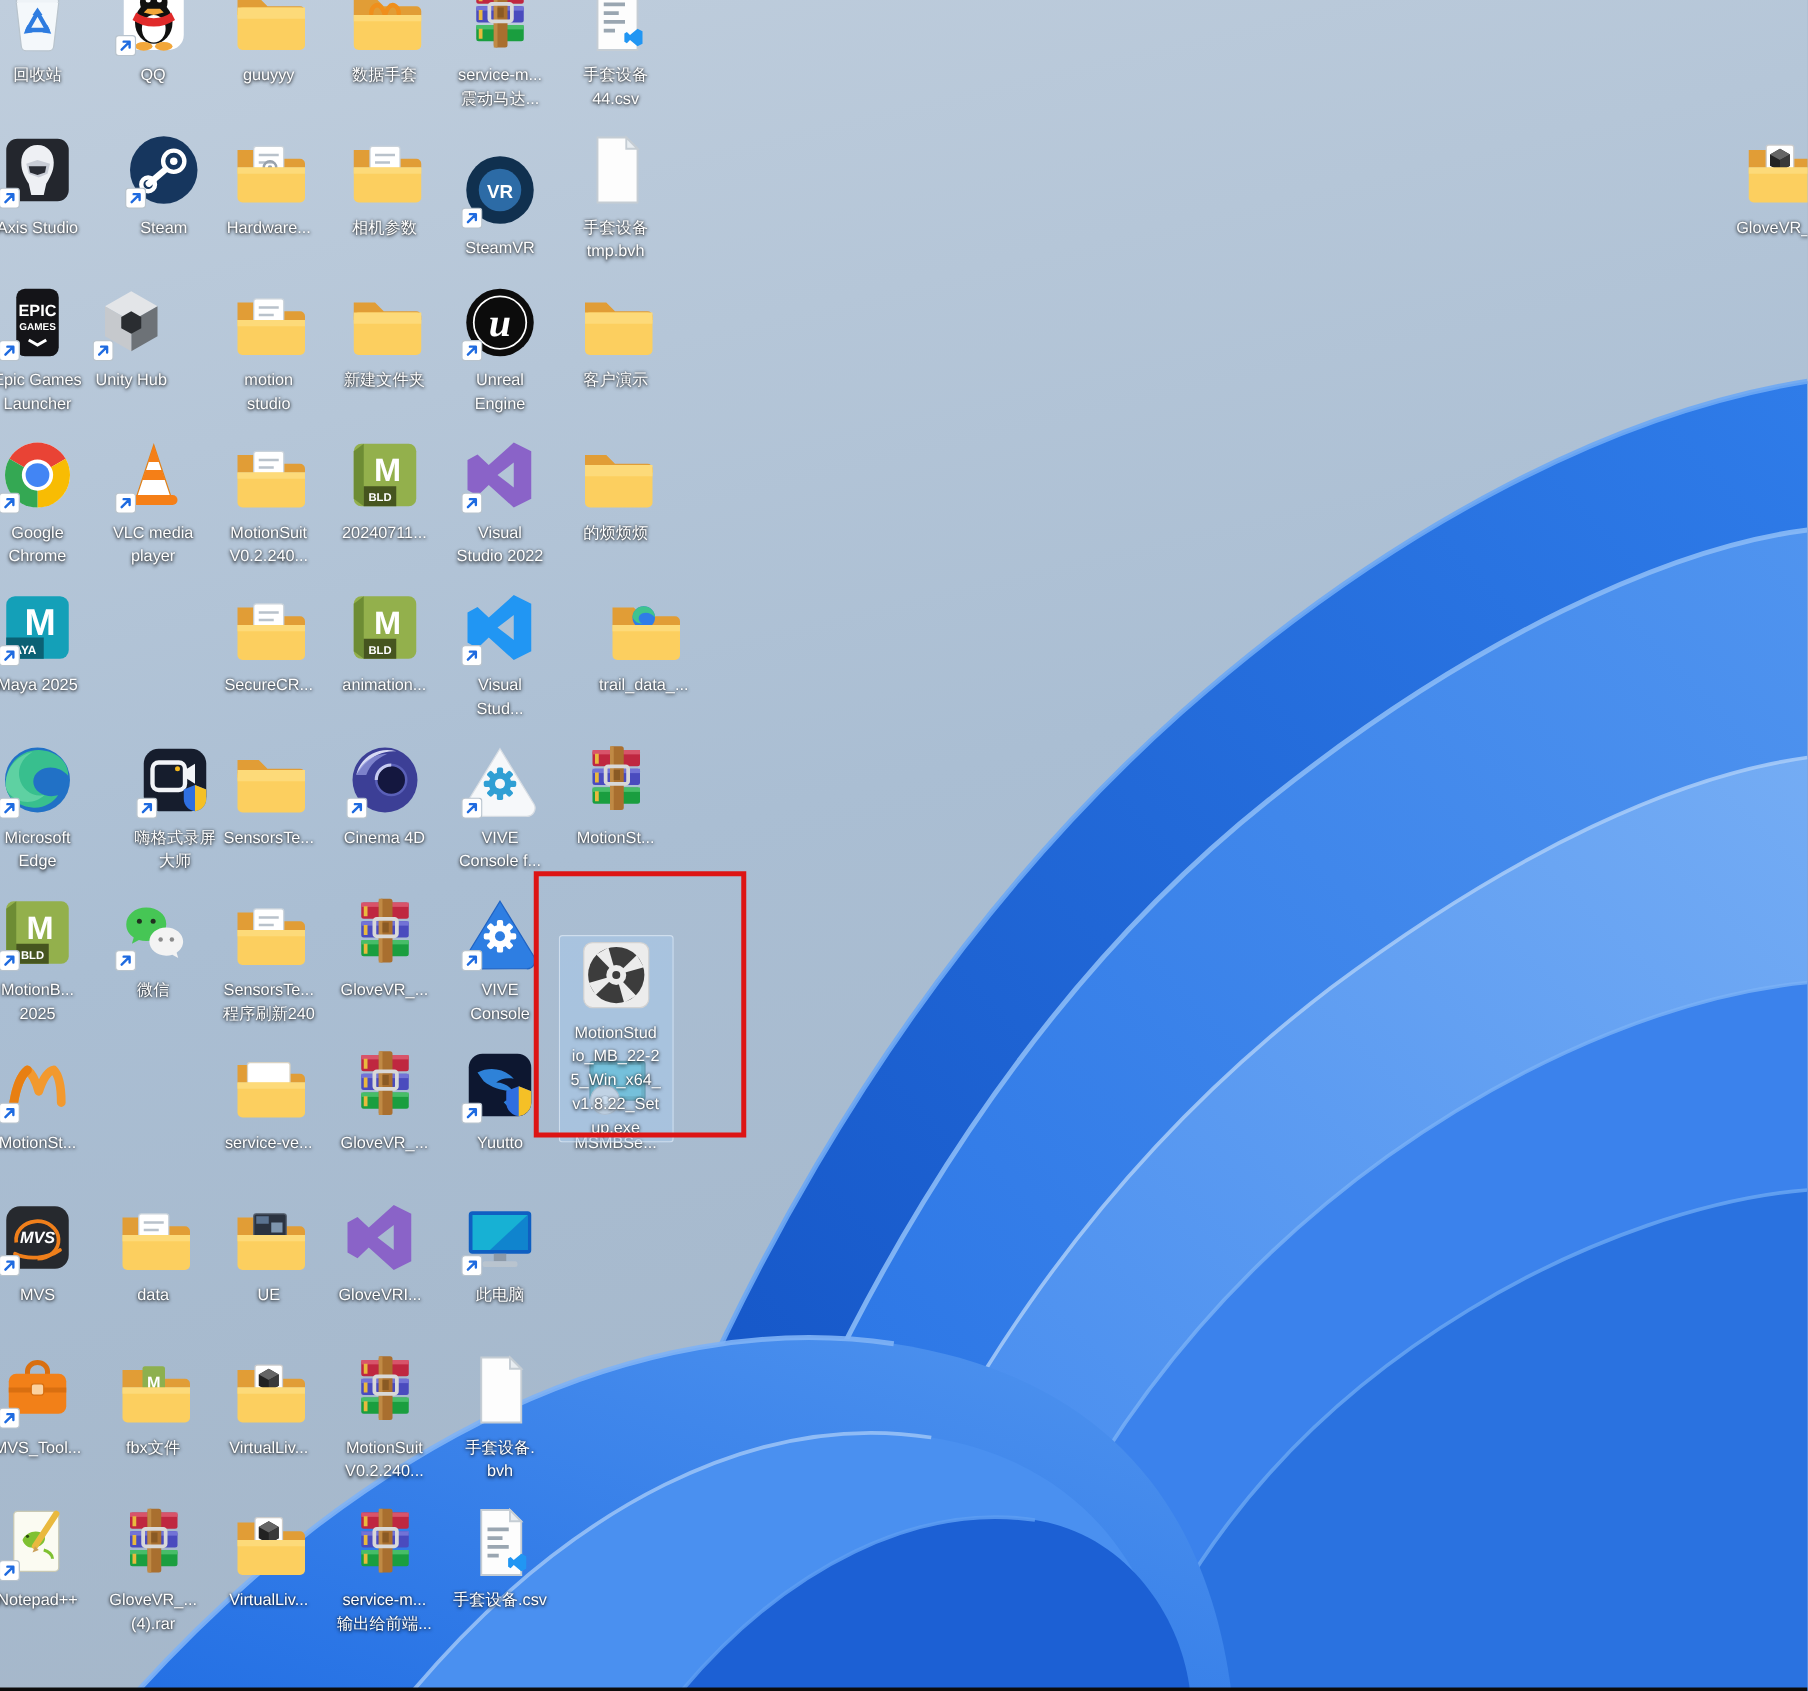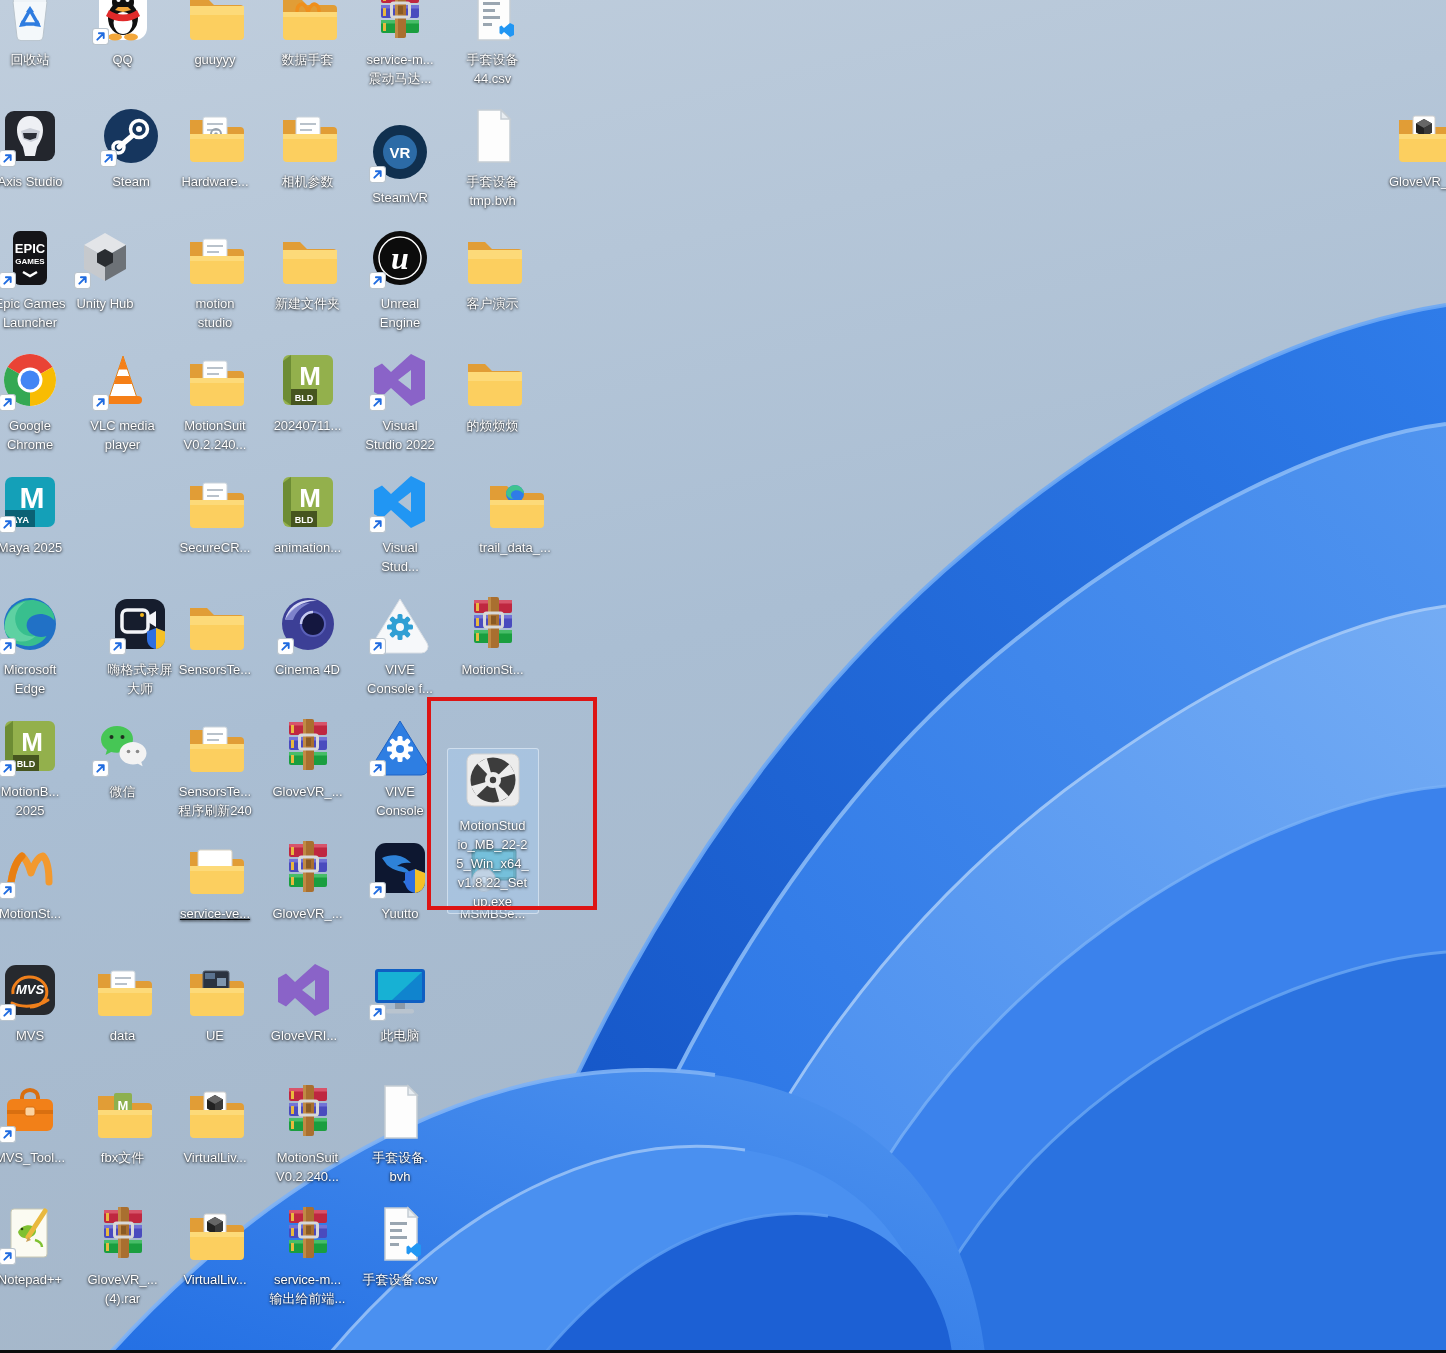--- a/index.html
+++ b/index.html
@@ -521,21 +521,21 @@
               <line x1="24" y1="20" x2="40" y2="20"></line>
               <line x1="24" y1="26" x2="36" y2="26"></line>
             </g>
             <path d="M7 30h54v24a4 4 0 01-4 4H11a4 4 0 01-4-4z" fill="#fccf5f"></path>
             <path d="M7 30h54v5H7z" fill="#fdda79"></path>
           </svg>
         </div>
         <div class="label">SensorsTe...
 程序刷新240</div>
       </div>
-      <div class="cell" style="left: 169px; top: 836px; text-decoration: underline;">
+      <div class="cell" style="left: 169px; top: 836px;">
         <div class="art">
           <svg viewBox="0 0 64 64">
             <path d="M7 16h17l7 7h26a4 4 0 014 4v3H7z" fill="#e19d36"></path>
             <rect x="15" y="14" width="34" height="22" rx="2" fill="#fff" stroke="#d9d2c2"></rect>
             <path d="M7 30h54v24a4 4 0 01-4 4H11a4 4 0 01-4-4z" fill="#fccf5f"></path>
             <path d="M7 30h54v5H7z" fill="#fdda79"></path>
           </svg>
         </div>
         <div class="label">service-ve...</div>
       </div>

